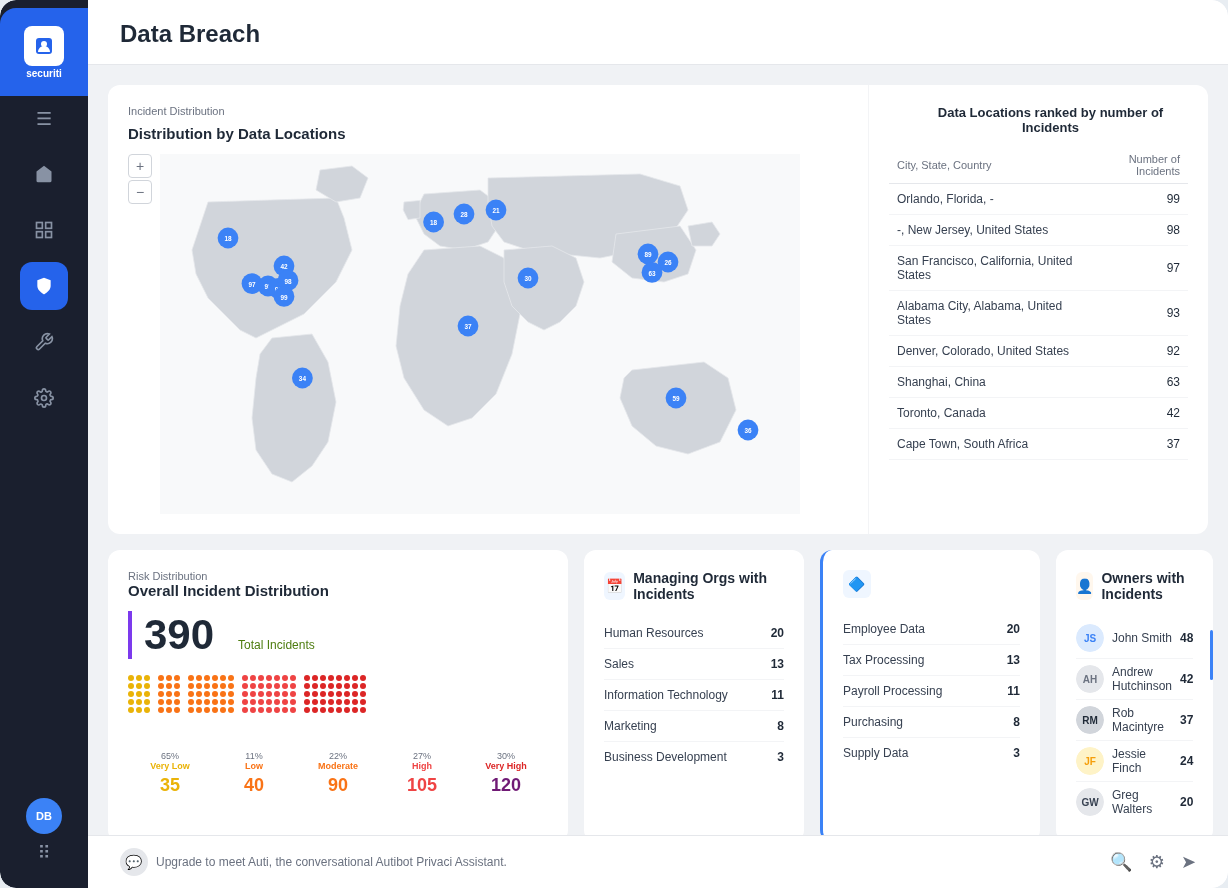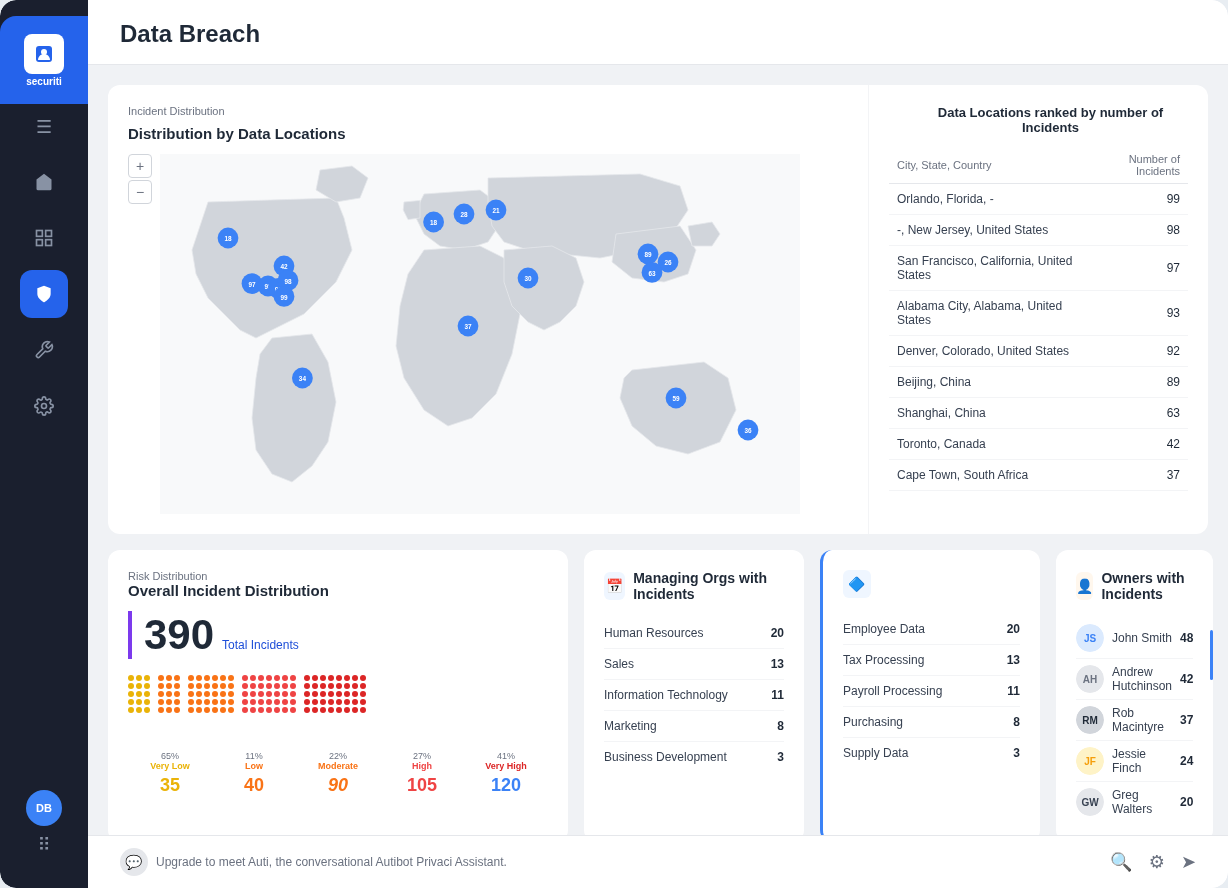--- a/index.html
+++ b/index.html
@@ -1,21 +1,21 @@
 <!DOCTYPE html>
 <html><head>
   <meta charset="utf-8">
   <style>
     * { box-sizing: border-box; margin: 0; padding: 0; }
     body { font-family: -apple-system, BlinkMacSystemFont, 'Segoe UI', sans-serif; background: #e8edf2; width: 1228px; height: 888px; overflow: hidden; border-radius: 16px; }
 
     .app-shell { display: flex; height: 888px; border-radius: 16px; overflow: hidden; }
 
     
-    .sidebar { width: 88px; background: #1a1f2e; display: flex; flex-direction: column; align-items: center; padding: 16px; flex-shrink: 0; border-radius: 16px 0 0 16px; }
+    .sidebar { width: 88px; background: #1a1f2e; display: flex; flex-direction: column; align-items: center; padding: 8px; flex-shrink: 0; border-radius: 16px 0 0 16px; }
     .sidebar-logo { width: 88px; height: 88px; background: #2563eb; display: flex; align-items: center; justify-content: center; border-radius: 16px 0 0 0; }
     .sidebar-logo-icon { width: 40px; height: 40px; background: white; border-radius: 8px; display: flex; align-items: center; justify-content: center; margin-bottom: 2px; }
     .sidebar-logo-icon svg { width: 24px; height: 24px; }
     .sidebar-logo-label { color: white; font-size: 10px; font-weight: 600; }
     .sidebar-nav { flex: 1; display: flex; flex-direction: column; align-items: center; gap: 8px; padding: 8px 0; }
     .sidebar-item { width: 48px; height: 48px; display: flex; align-items: center; justify-content: center; border-radius: 12px; cursor: pointer; color: #8892a4; font-size: 20px; }
     .sidebar-item.active { background: #2563eb; color: white; }
     .sidebar-bottom { display: flex; flex-direction: column; align-items: center; gap: 8px; padding: 16px 0; }
     .avatar-circle { width: 36px; height: 36px; border-radius: 50%; background: #3b82f6; display: flex; align-items: center; justify-content: center; color: white; font-size: 11px; font-weight: 600; cursor: pointer; }
 
@@ -45,23 +45,23 @@
     .data-table tbody td { padding: 8px 8px; color: #374151; font-size: 12px; }
     .data-table tbody td:last-child { text-align: right; color: #1f2937; font-weight: 500; }
 
     
     .bottom-row { display: flex; gap: 16px; flex-shrink: 0; }
 
     
     .risk-card { background: white; border-radius: 12px; padding: 20px; flex: 0 0 460px; }
     .risk-label { font-size: 11px; color: #6b7280; }
     .risk-title { font-size: 15px; font-weight: 600; color: #1f2937; margin-bottom: 12px; }
-    .total-incidents { display: flex; align-items: baseline; gap: 8px; margin-bottom: 16px; }
+    .total-incidents { display: flex; align-items: baseline; gap: 24px; margin-bottom: 16px; }
     .total-number { font-size: 42px; font-weight: 700; color: #1f2937; border-left: 4px solid #7c3aed; padding-left: 12px; }
-    .total-label { font-size: 12px; color: #1d4ed8; text-align: center; }
+    .total-label { font-size: 12px; color: #4d7c0f; text-align: center; }
     .dot { width: 6px; height: 6px; border-radius: 50%; }
     .risk-bars { display: flex; gap: 0; }
     .risk-bar-item { flex: 1; text-align: center; }
     .risk-bar-label { font-size: 9px; color: #6b7280; }
     .risk-bar-value-label { font-size: 9px; font-weight: 600; }
     .risk-bar-number { font-size: 18px; font-weight: 700; margin-top: 4px; }
 
     
     .orgs-card { background: white; border-radius: 12px; padding: 20px; flex: 0 0 220px; }
     .card-header { display: flex; align-items: center; gap: 8px; margin-bottom: 16px; }
@@ -275,24 +275,20 @@
                 </tr>
                 <tr>
                   <td>Alabama City, Alabama, United States</td>
                   <td>93</td>
                 </tr>
                 <tr>
                   <td>Denver, Colorado, United States</td>
                   <td>92</td>
                 </tr>
                 <tr>
-                  <td>Beijing, China</td>
-                  <td>89</td>
-                </tr>
-                <tr>
                   <td>Shanghai, China</td>
                   <td>63</td>
                 </tr>
                 <tr>
                   <td>Toronto, Canada</td>
                   <td>42</td>
                 </tr>
                 <tr>
                   <td>Cape Town, South Africa</td>
                   <td>37</td>
@@ -521,31 +517,31 @@
     <div class="risk-bar-number" style="color:#eab308;">35</div>
   </div>
               <div class="risk-bar-item">
     <div class="risk-bar-label">11%</div>
     <div class="risk-bar-value-label" style="color:#f97316;">Low</div>
     <div class="risk-bar-number" style="color:#f97316;">40</div>
   </div>
               <div class="risk-bar-item">
     <div class="risk-bar-label">22%</div>
     <div class="risk-bar-value-label" style="color:#f97316;">Moderate</div>
-    <div class="risk-bar-number" style="color:#f97316;font-style:italic;">90</div>
+    <div class="risk-bar-number" style="color:#f97316;">90</div>
   </div>
               <div class="risk-bar-item">
     <div class="risk-bar-label">27%</div>
     <div class="risk-bar-value-label" style="color:#ef4444;">High</div>
     <div class="risk-bar-number" style="color:#ef4444;">105</div>
   </div>
               <div class="risk-bar-item">
-    <div class="risk-bar-label">41%</div>
+    <div class="risk-bar-label">30%</div>
     <div class="risk-bar-value-label" style="color:#dc2626;">Very High</div>
-    <div class="risk-bar-number" style="color:#3b82f6;text-align:center;">120</div>
+    <div class="risk-bar-number" style="color:#701a75;text-align:center;">120</div>
   </div>
             </div>
         </div>
 
         <div class="orgs-card">
           <div class="card-header">
             <div class="card-icon">📅</div>
             <div class="card-title">Managing Orgs with Incidents</div>
           </div>
           <div id="orgs-list">

